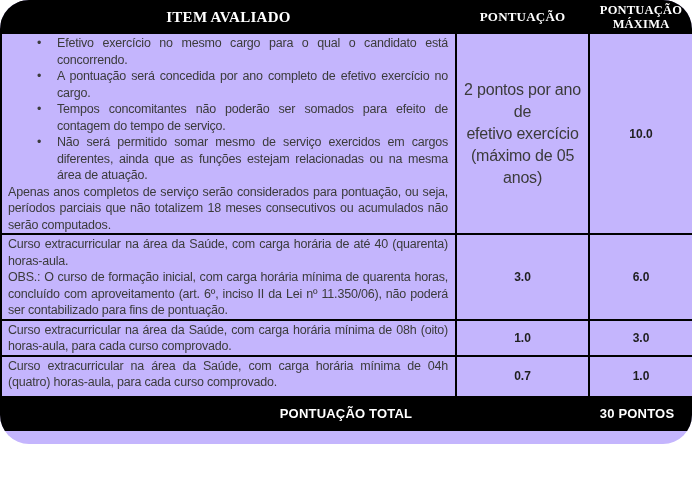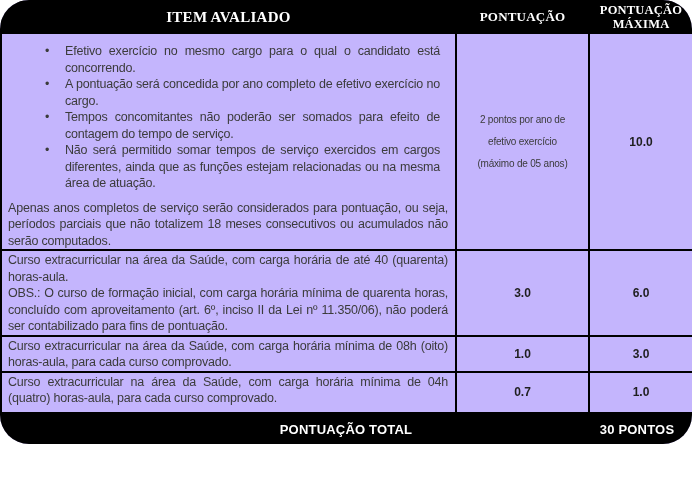--- a/index.html
+++ b/index.html
@@ -55,40 +55,40 @@
     font-size: 12.5px;
     line-height: 16.5px;
     letter-spacing: -0.2px;
     padding: 1px 7px 0 6px;
     text-align: justify;
   }
   td.txt.pt8 { padding-top: 8px; }
 
   td.txt ul {
     list-style: none;
-    margin: 8px;
+    margin: 0;
     padding: 0 0 0 49px;
   }
   td.txt li {
     position: relative;
     text-align: justify;
   }
   td.txt li::before {
     content: "\2022";
     position: absolute;
     left: -20px;
     top: 0;
   }
   td.txt p { white-space: pre-line; text-align: justify; }
 
   td.pts-desc {
     vertical-align: middle;
     text-align: center;
     color: #3b3b3b;
-    font-size: 10px;
+    font-size: 16px;
     line-height: 22px;
     white-space: pre-line;
     letter-spacing: -0.2px;
   }
   td.val {
     vertical-align: middle;
     text-align: center;
     font-weight: bold;
     color: #1f1f1f;
     font-size: 12px;
@@ -139,21 +139,21 @@
 MÁXIMA</th>
       </tr>
     </thead>
     <tbody>
       <tr class="r1">
         <td class="txt">
           <ul>
             <li>Efetivo exercício no mesmo cargo para o qual o candidato está concorrendo.</li>
             <li>A pontuação será concedida por ano completo de efetivo exercício no cargo.</li>
             <li>Tempos concomitantes não poderão ser somados para efeito de contagem do tempo de serviço.</li>
-            <li>Não será permitido somar tempos de serviço exercidos em cargos diferentes, ainda que as funções estejam relacionadas ou na mesma área de atuação.</li>
+            <li>Não será permitido somar mesmo de serviço exercidos em cargos diferentes, ainda que as funções estejam relacionadas ou na mesma área de atuação.</li>
           </ul>
           <p>Apenas anos completos de serviço serão considerados para pontuação, ou seja, períodos parciais que não totalizem 18 meses consecutivos ou acumulados não serão computados.</p>
         </td>
         <td class="pts-desc">2 pontos por ano de
 efetivo exercício
 (máximo de 05 anos)</td>
         <td class="val">10.0</td>
       </tr>
 
 

